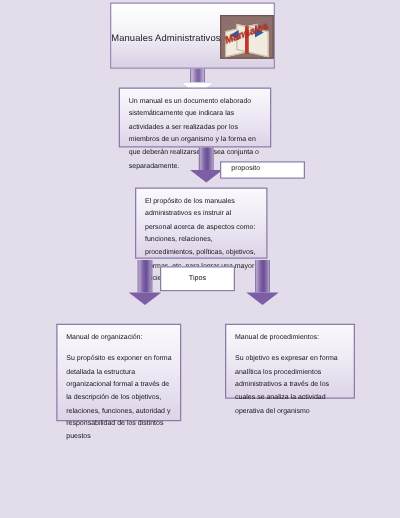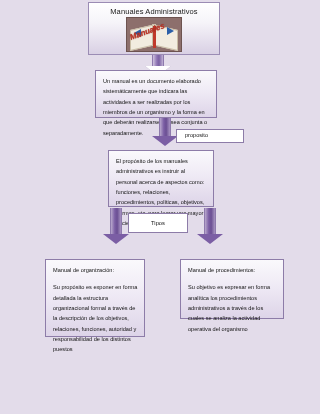--- a/index.html
+++ b/index.html
@@ -25,21 +25,20 @@
   .title-card {
     position: absolute;
     left: 88px;
     top: 2px;
     width: 132px;
     height: 53px;
     background: linear-gradient(to bottom, #ffffff 0%, #f6f4f9 38%, #d9d0e4 100%);
     border: 1px solid #9b8cb4;
     box-sizing: border-box;
     display: flex;
-    flex-direction: column;
     align-items: center;
   }
   .title-text {
     font-size: 7.5px;
     color: #1b1b1b;
     margin-top: 4px;
     letter-spacing: .1px;
     white-space: nowrap;
   }
 

